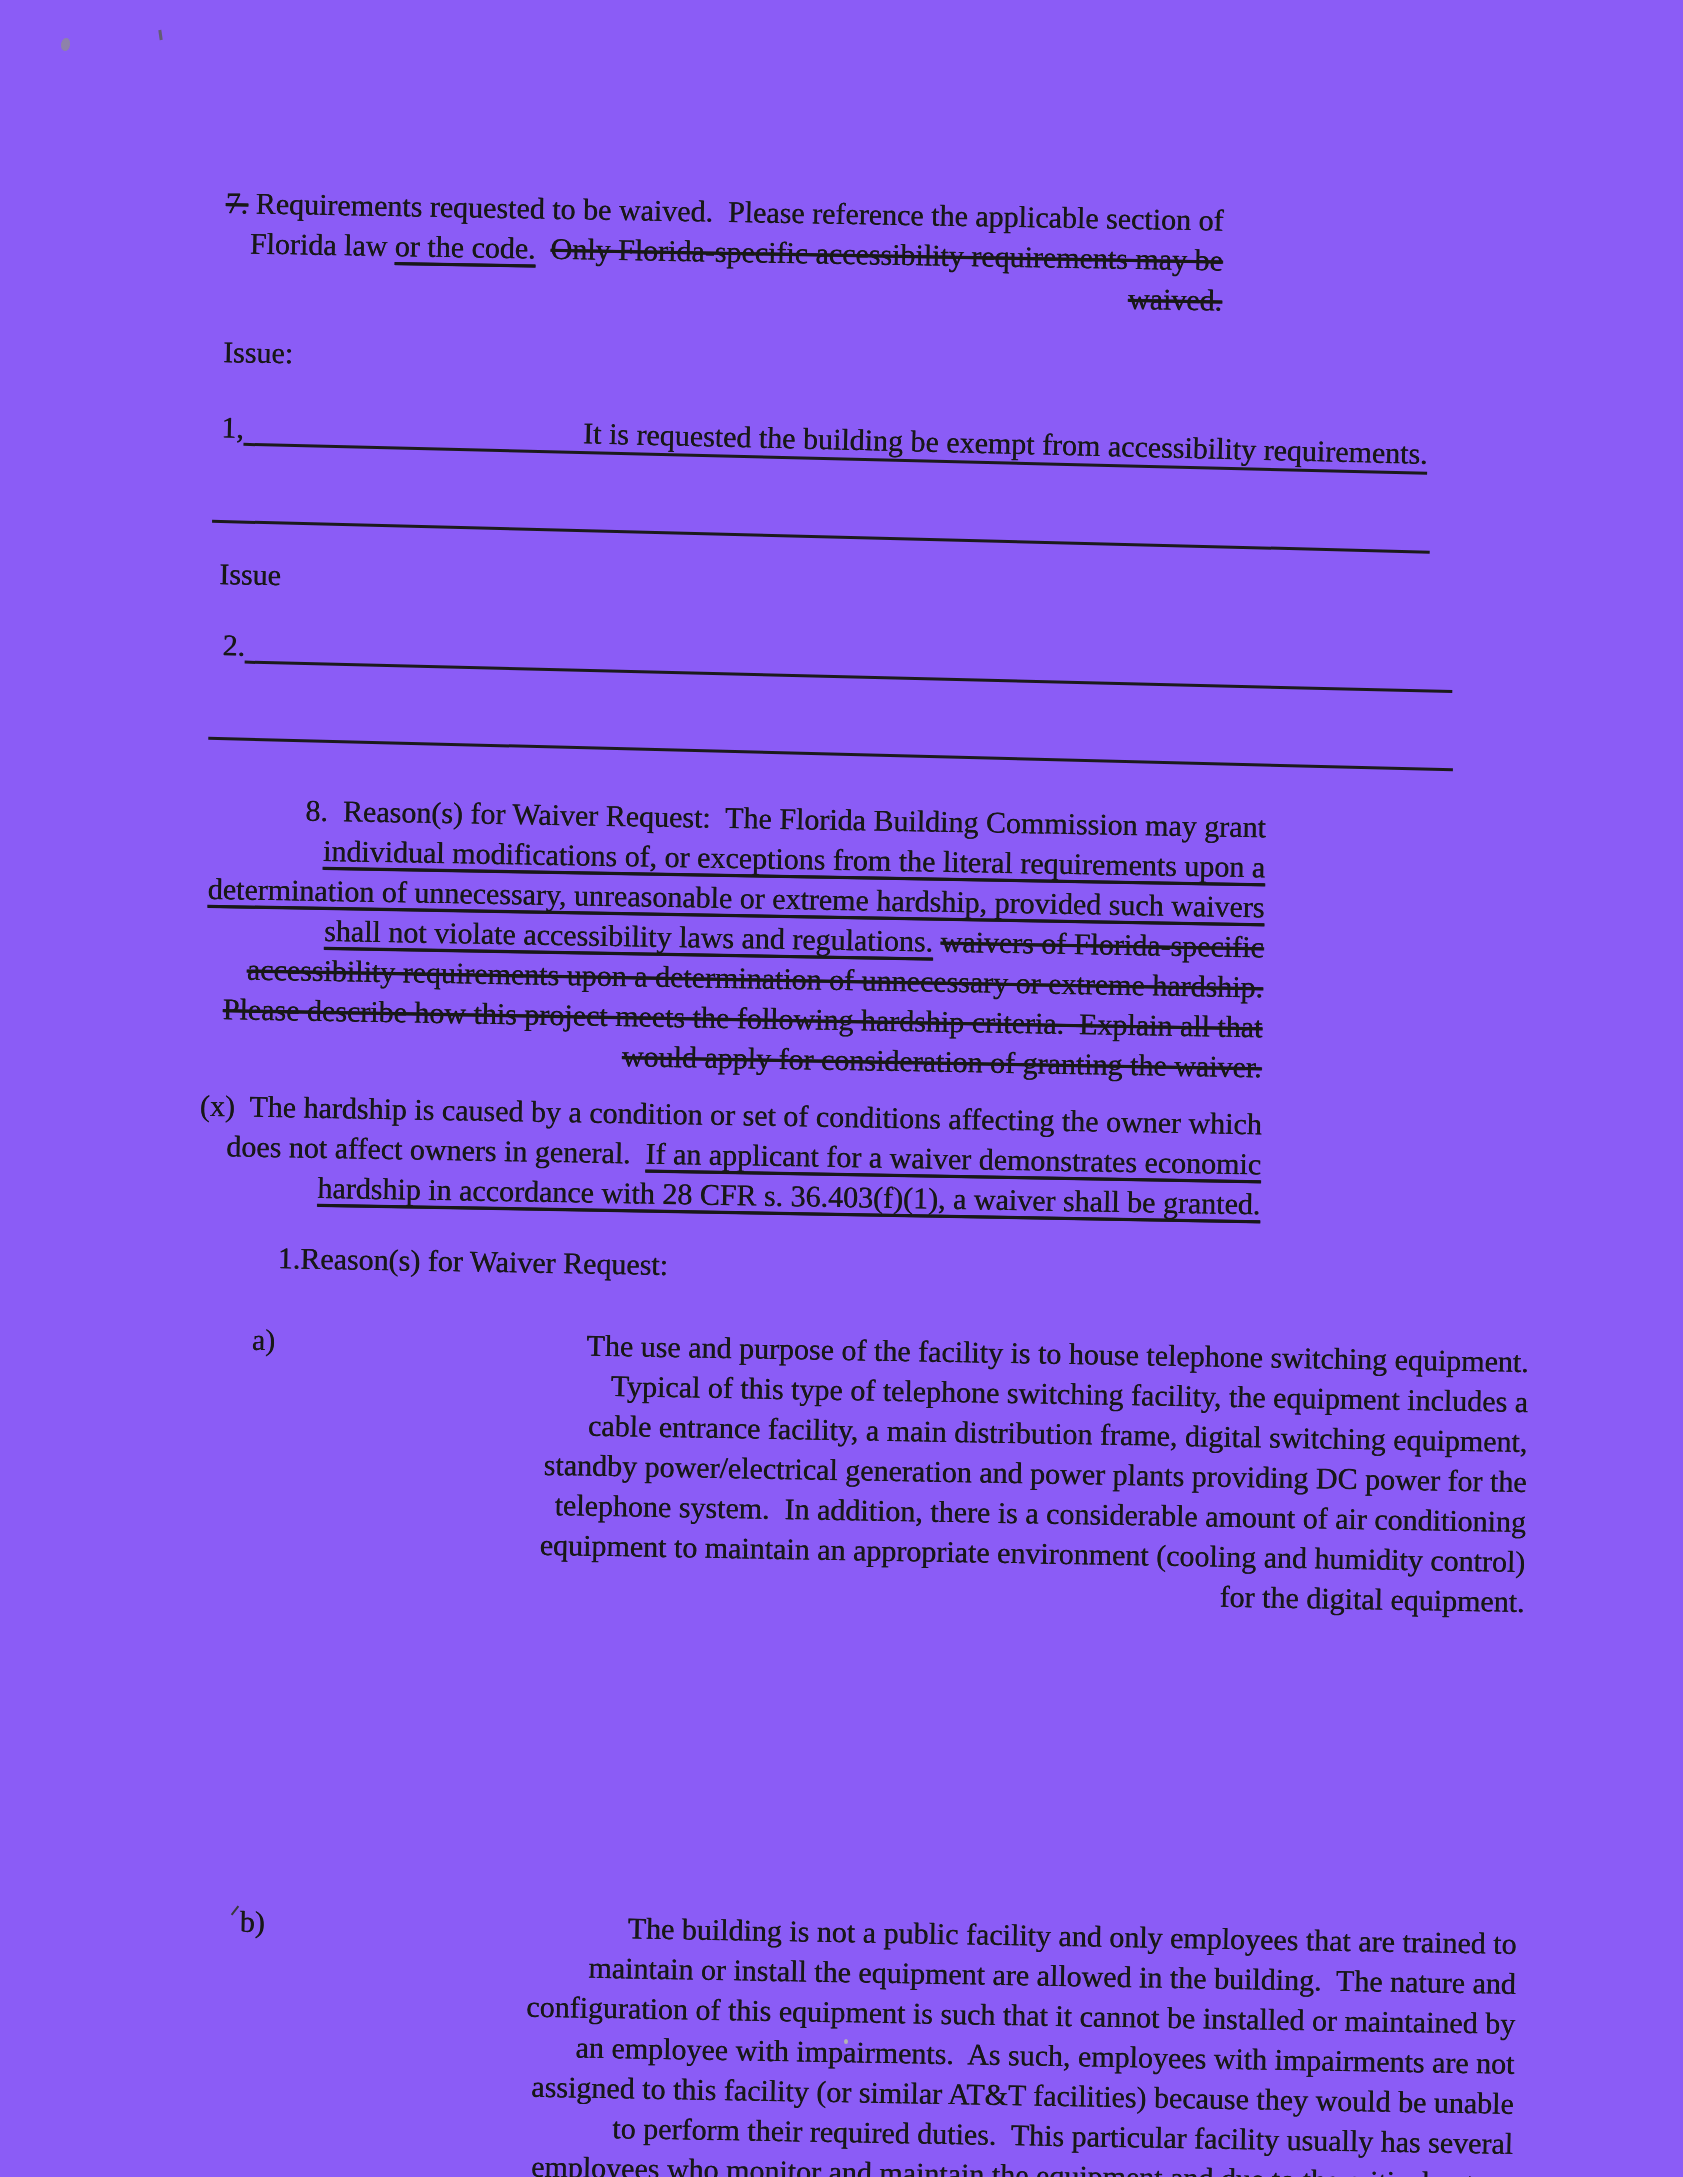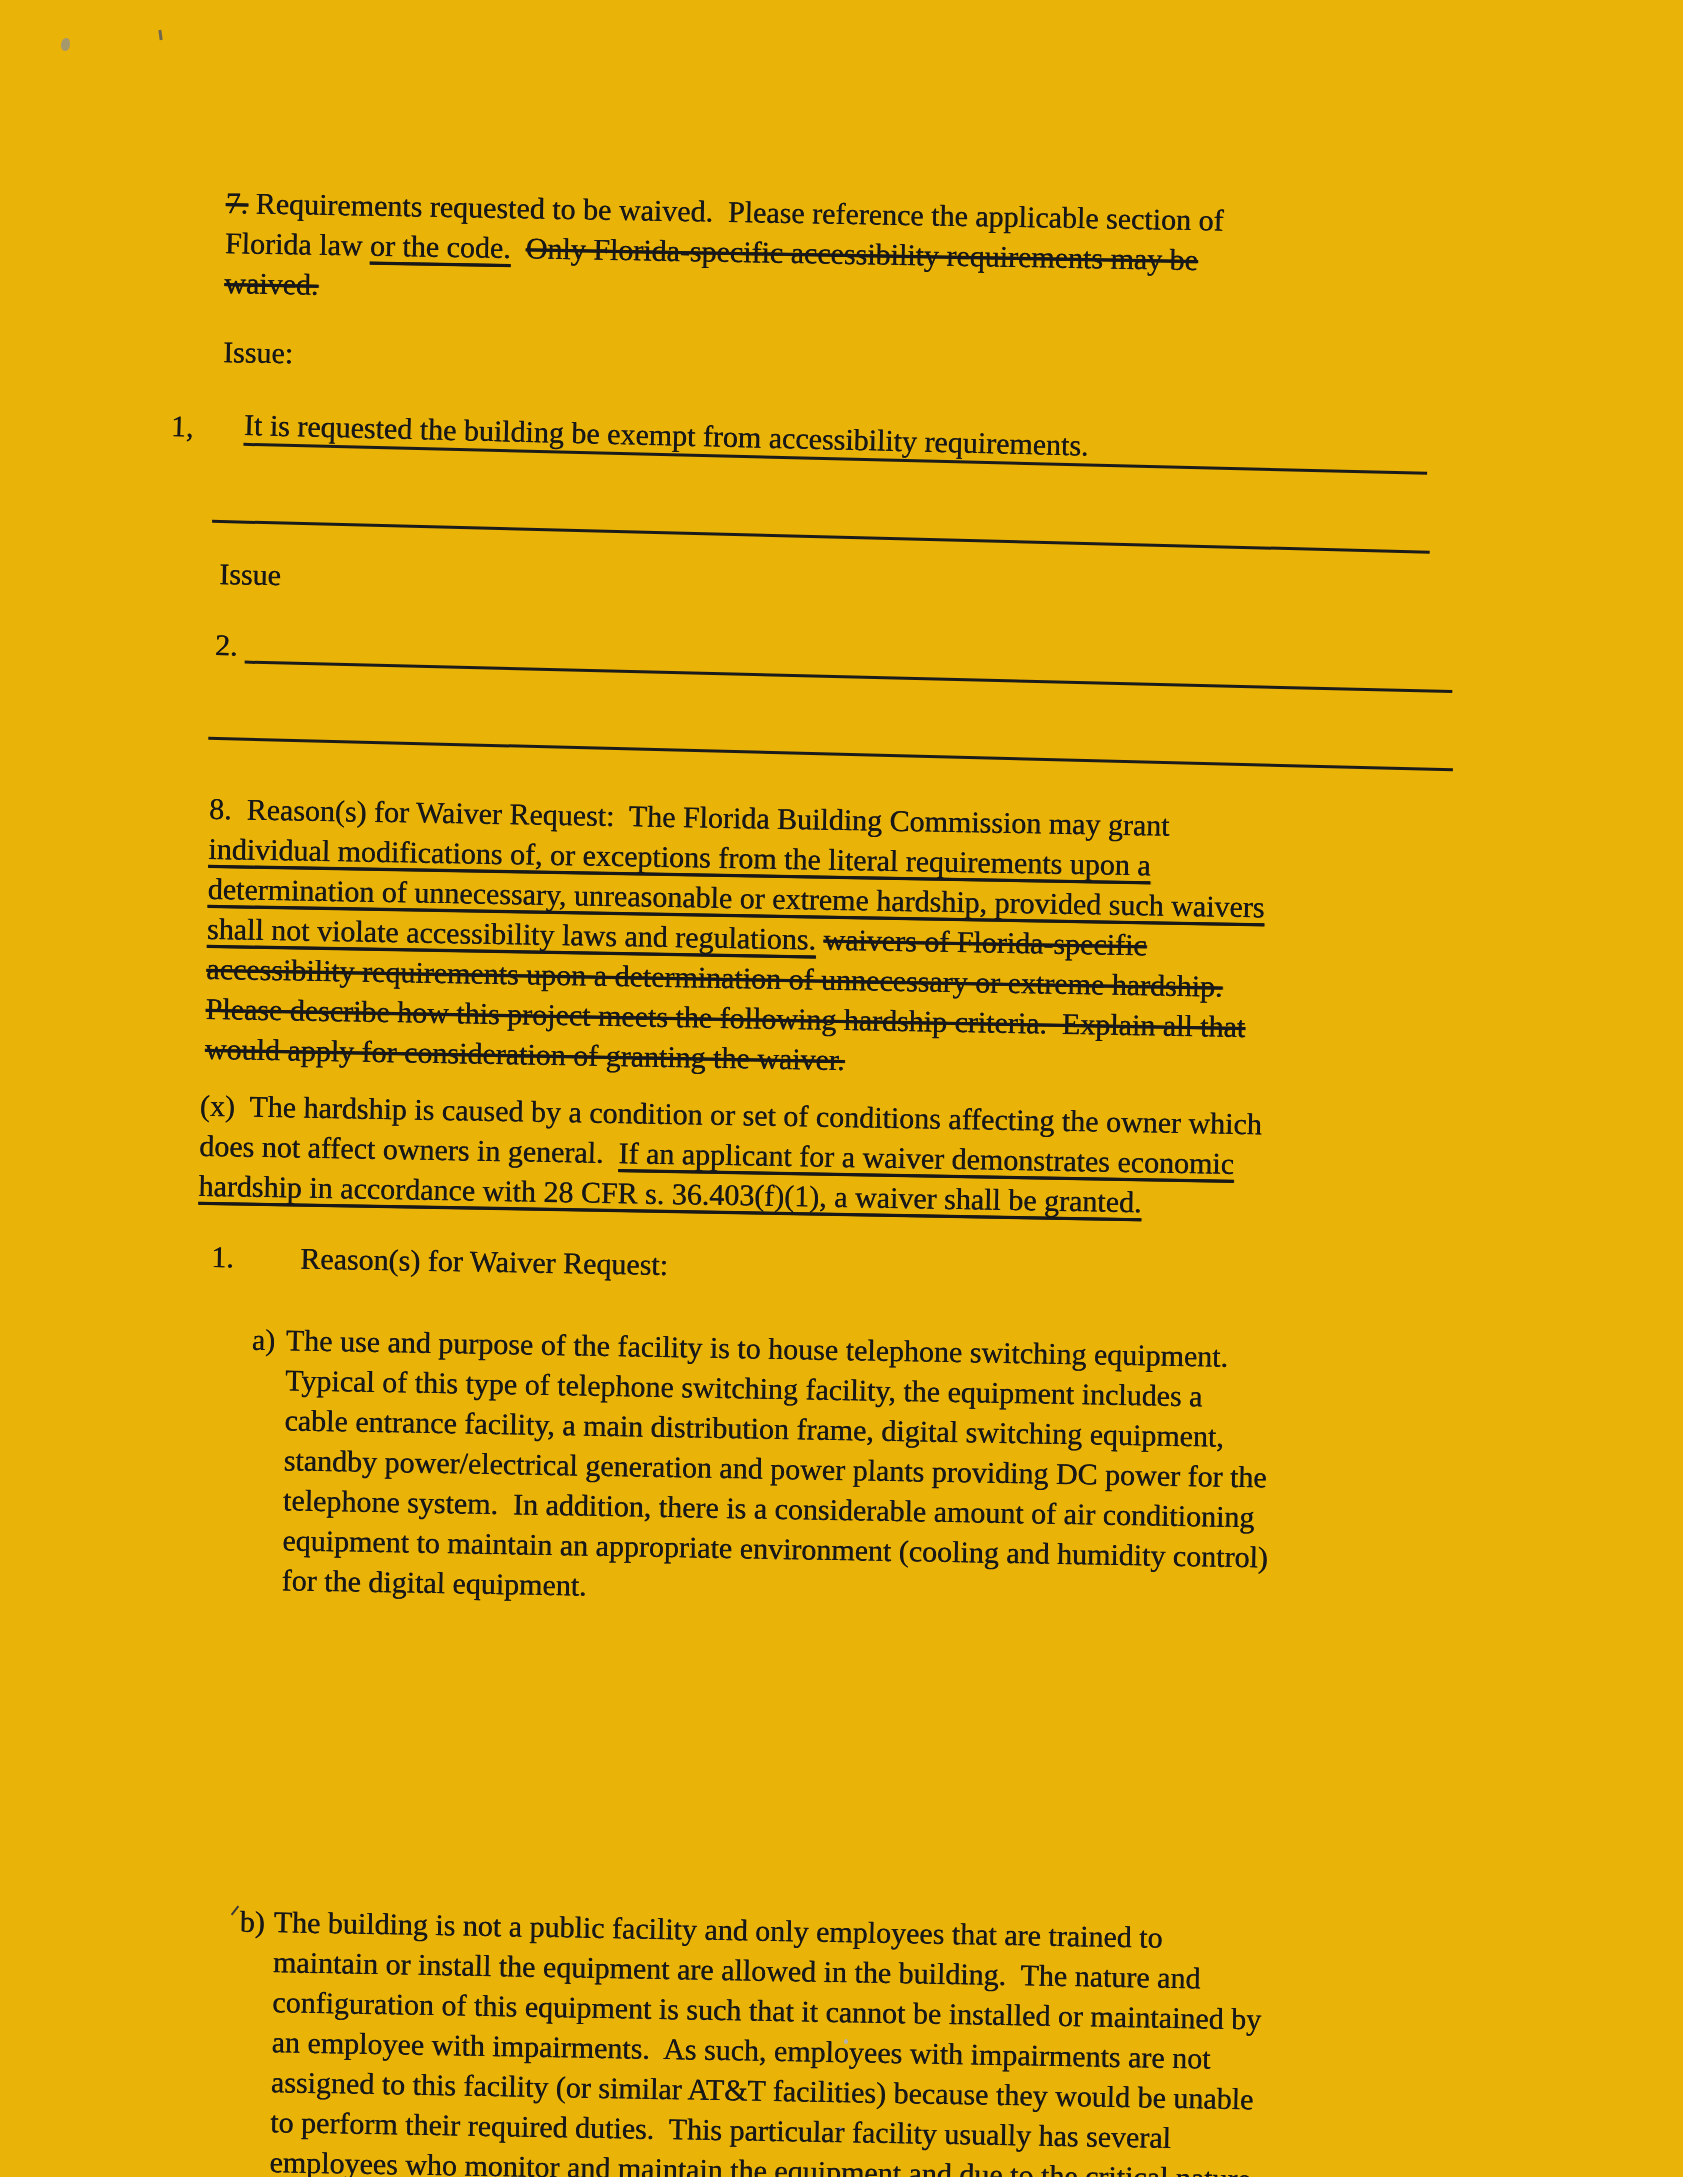--- a/index.html
+++ b/index.html
@@ -3,21 +3,21 @@
 <meta charset="utf-8">
 <title>Scanned Waiver Request Page</title>
 <style>
   html,body { margin:0; padding:0; }
   body {
     width:1683px; height:2177px; position:relative;
     background:#ffffff; color:#181818;
     font-family:"Liberation Serif","DejaVu Serif",serif;
     overflow:hidden;
   }
-  .page { position:absolute; inset:0; background:#eab308; overflow:hidden; }
+  .page { position:absolute; inset:0; background:#8b5cf6; overflow:hidden;text-align:right; }
   .content {
     position:absolute; left:226px; top:183px; width:1277px;
     transform:rotate(1deg); transform-origin:0 0;
     font-size:30px; line-height:40px;
     text-shadow:0.4px 0.2px 0 currentColor;
   }
   .blk { position:absolute; }
   .line { display:block; white-space:pre; }
   .u { text-decoration:underline; text-decoration-thickness:3px; text-underline-offset:6px; }
   .s { text-decoration:line-through; text-decoration-thickness:3px; }

